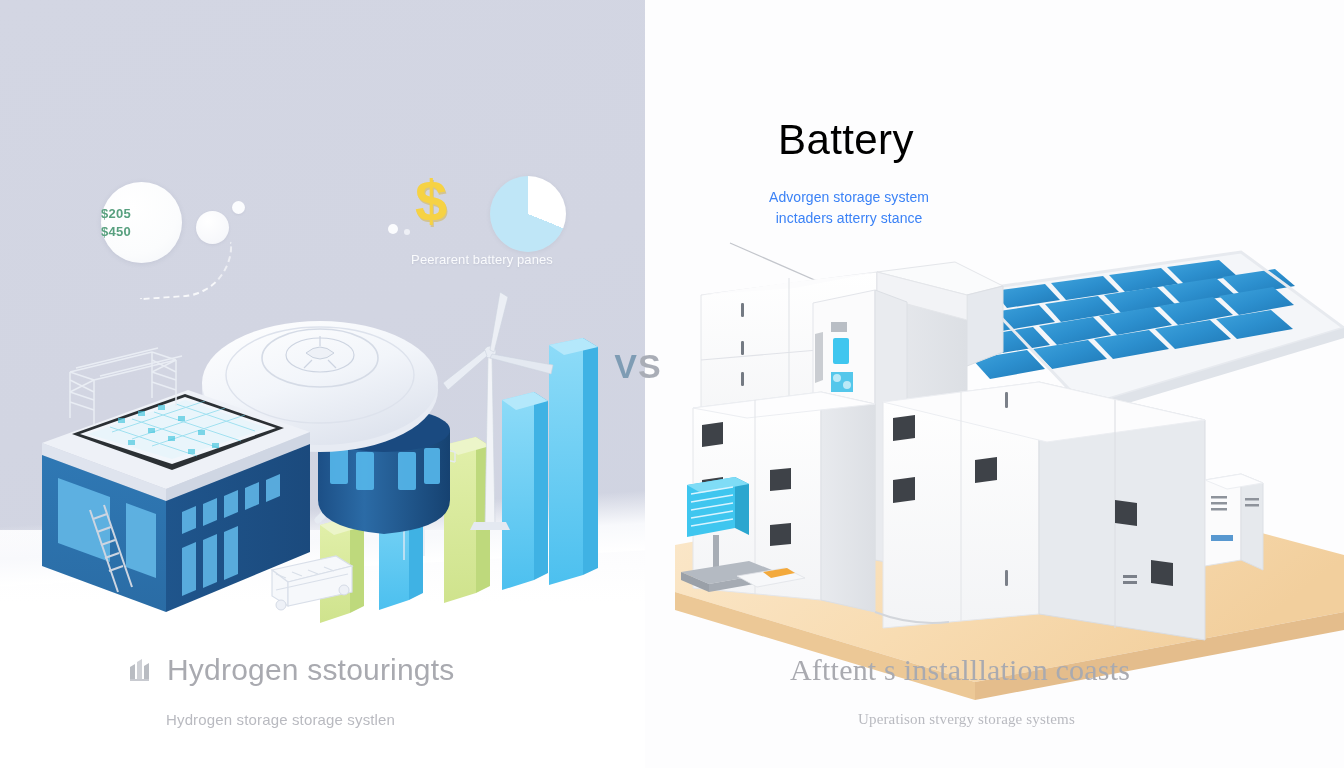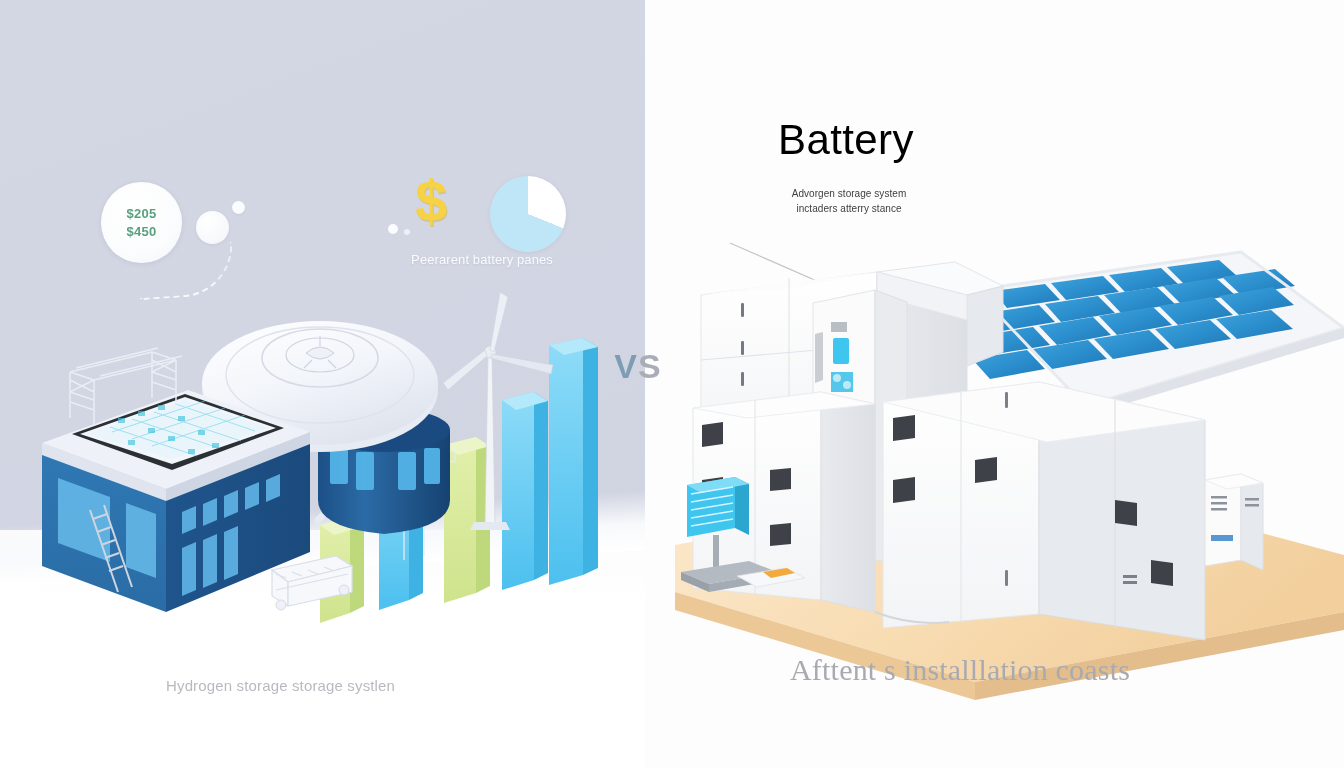--- a/index.html
+++ b/index.html
@@ -53,21 +53,21 @@
     letter-spacing: 0.4px; white-space: nowrap;
   }
 
   
   .cost-bubble {
     position: absolute; left: 101px; top: 182px;
     width: 81px; height: 81px; border-radius: 50%;
     background: radial-gradient(circle at 38% 32%, #ffffff 0%, #fbfcfd 62%, #f2f4f8 100%);
     box-shadow: 0 1px 5px rgba(120,126,150,.16);
     display: flex; flex-direction: column;
-    align-items: center; justify-content: center;
+    align-items: flex-start; justify-content: center;
     gap: 2px;
   }
   .cost-bubble span {
     font-size: 13px; font-weight: 600; color: #58a07f;
     letter-spacing: .3px; line-height: 1.18;
     text-shadow: 0 0 1px rgba(255,255,255,.9);
   }
   .bubble-mid {
     position: absolute; left: 196px; top: 211px;
     width: 33px; height: 33px; border-radius: 50%;
@@ -114,21 +114,21 @@
     text-shadow: 0 1px 2px rgba(150,155,175,.28);
     white-space: nowrap;
   }
 
   
   .callout {
     position: absolute; left: 742px; top: 187px;
     width: 214px; text-align: center;
   }
   .callout div {
-    font-size: 10px; color: #404040; line-height: 1.48;
+    font-size: 14px; color: #3b82f6; line-height: 1.48;
     letter-spacing: .05px; white-space: nowrap;
   }
 
   
   .vs {
     position: absolute; left: 638px; top: 366px;
     transform: translate(-50%,-50%);
     font-size: 34px; font-weight: 700; letter-spacing: 1px;
     line-height: 1;
     background: linear-gradient(90deg,#7e9cb4 0%, #7e9cb4 50%, #a9adb6 50%, #a9adb6 100%);
@@ -353,20 +353,29 @@
 
     <div class="dollar-glyph">$</div>
     <div class="dot-a"></div>
     <div class="dot-b"></div>
 
     <div class="pie"></div>
     <div class="pie-caption">Peerarent battery panes</div>
 
 
     <div class="footer-left">
+      <div class="foot-row">
+        <svg class="chart-icon" viewBox="0 0 26 26">
+          <polygon points="2,22 2,10 7,7 7,22" fill="#b9bcc2"></polygon>
+          <polygon points="9,22 9,5 14,2 14,22" fill="#cfd1d6"></polygon>
+          <polygon points="16,22 16,9 21,6 21,22" fill="#b9bcc2"></polygon>
+          <rect x="2" y="22" width="19" height="2" fill="#c8cad0"></rect>
+        </svg>
+        <div class="foot-title">Hydrogen sstouringts</div>
+      </div>
       <div class="foot-sub">Hydrogen storage storage systlen</div>
     </div>
   </div>
 
   <div class="panel-right">
 
     <svg class="illus-right" viewBox="0 0 699 768">
       <defs>
         <linearGradient id="tanGround" x1="0" y1="0" x2="1" y2="0.4">
           <stop offset="0%" stop-color="#fbe9cd"></stop>
@@ -544,18 +553,19 @@
 
     <div class="callout" style="left:97px;">
       <div>Advorgen storage system</div>
       <div>inctaders atterry stance</div>
     </div>
 
     <div class="footer-right" style="left:145px;font-family:Liberation Serif, serif;">
       <div class="foot-row">
         <div class="foot-title">Afttent s installlation coasts</div>
       </div>
+      <div class="foot-sub">Uperatison stvergy storage systems</div>
     </div>
   </div>
 
   <div class="vs">VS</div>
 
 </div>
 
 </body></html>

